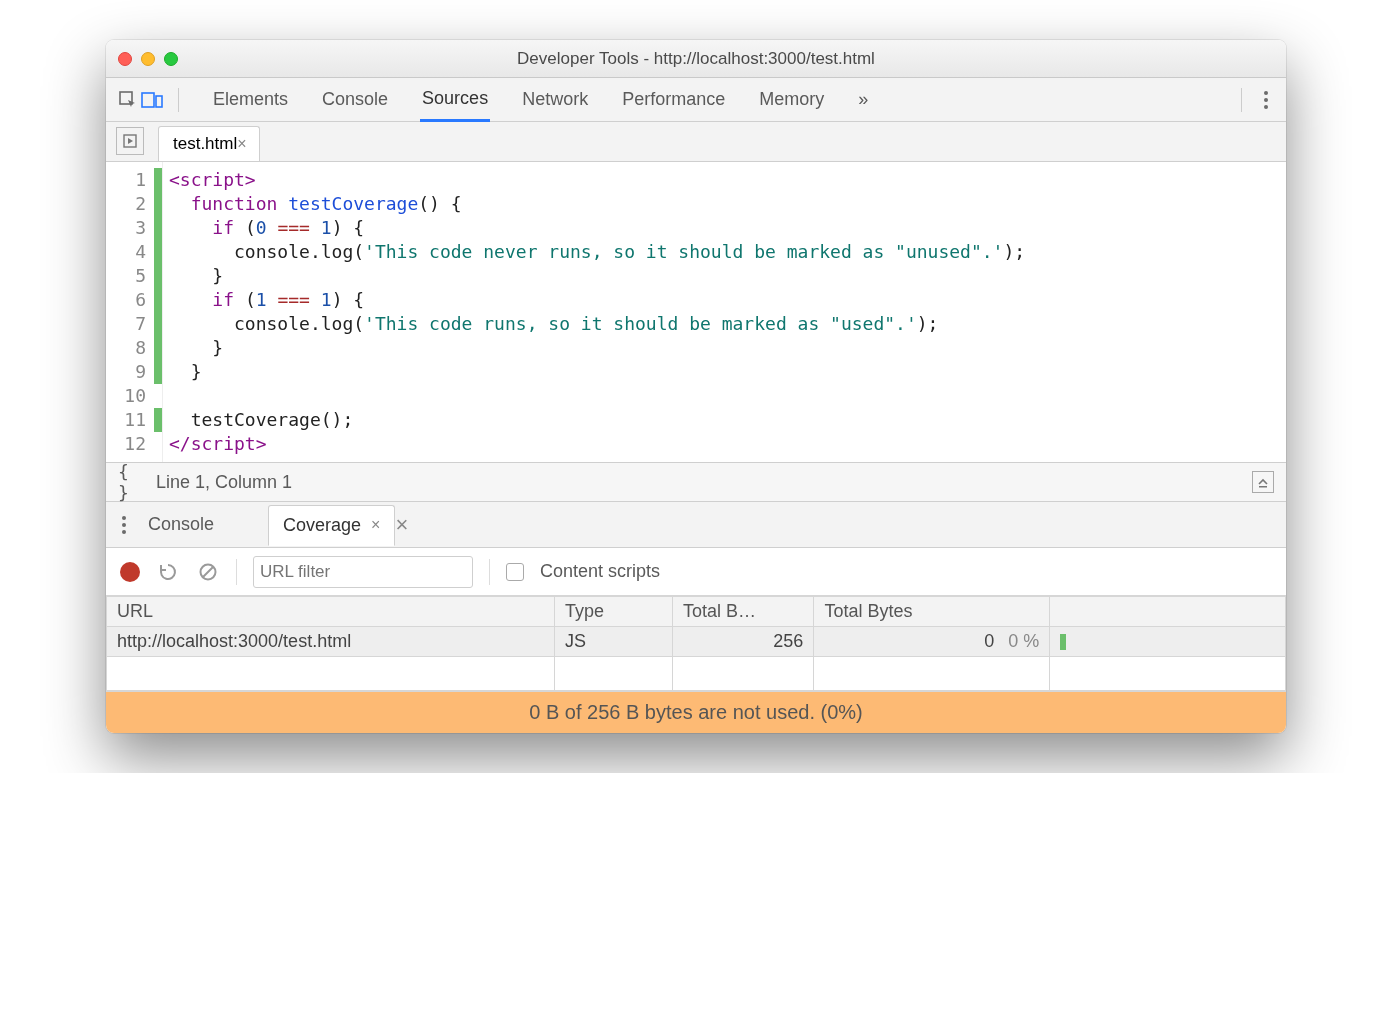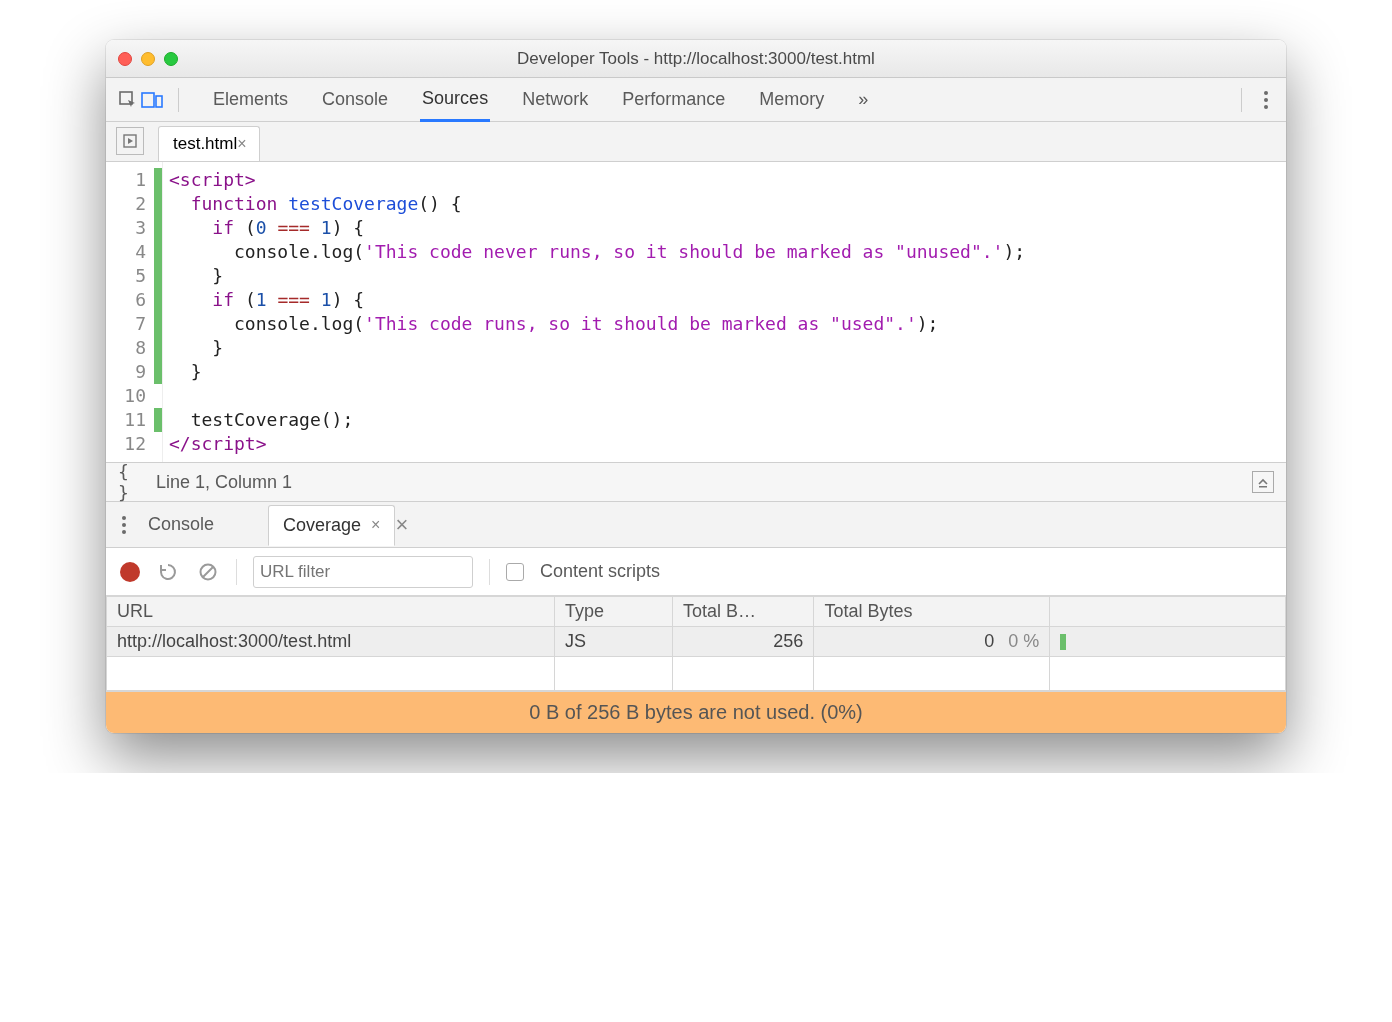--- a/index.html
+++ b/index.html
@@ -69,21 +69,21 @@
   .gutrow { display:flex; height:24px; }
   .lnum { width:48px; padding-right:8px; }
   .covmark { width:8px; }
   .covmark.used { background:#6bbf6b; }
   .covmark.none { background:transparent; }
   .code { padding:6px 0 6px 6px; white-space:pre; color:#222; flex:1;}
   .tag { color:#8a128a; }
   .kw { color:#8a128a; }
   .fn { color:#1d4ed8; }
   .num { color:#1a4fa8; }
-  .str { color:#a21caf; }
+  .str { color:#0f766e; }
   .op { color:#a52a2a; }
   
   .statusbar {
     height:40px; background:#f6f6f6; border-top:1px solid #cfcfcf; border-bottom:1px solid #cfcfcf;
     display:flex; align-items:center; padding:0 12px; font-size:18px; color:#5a5a5a;
   }
   .statusbar .spacer{flex:1;}
   .tribtn { width:22px; height:22px; border:1px solid #aaa; display:flex; align-items:center; justify-content:center;}
   
   .drawer-tabs {

